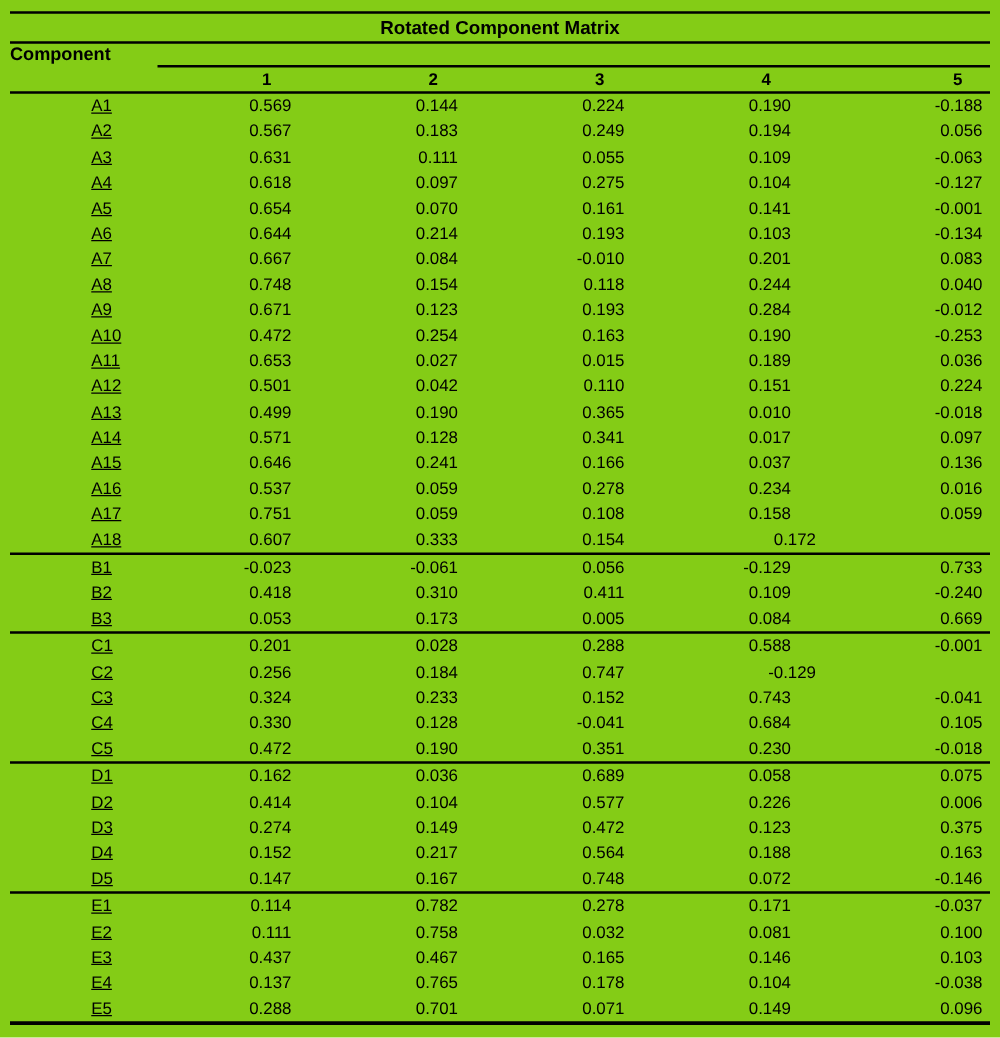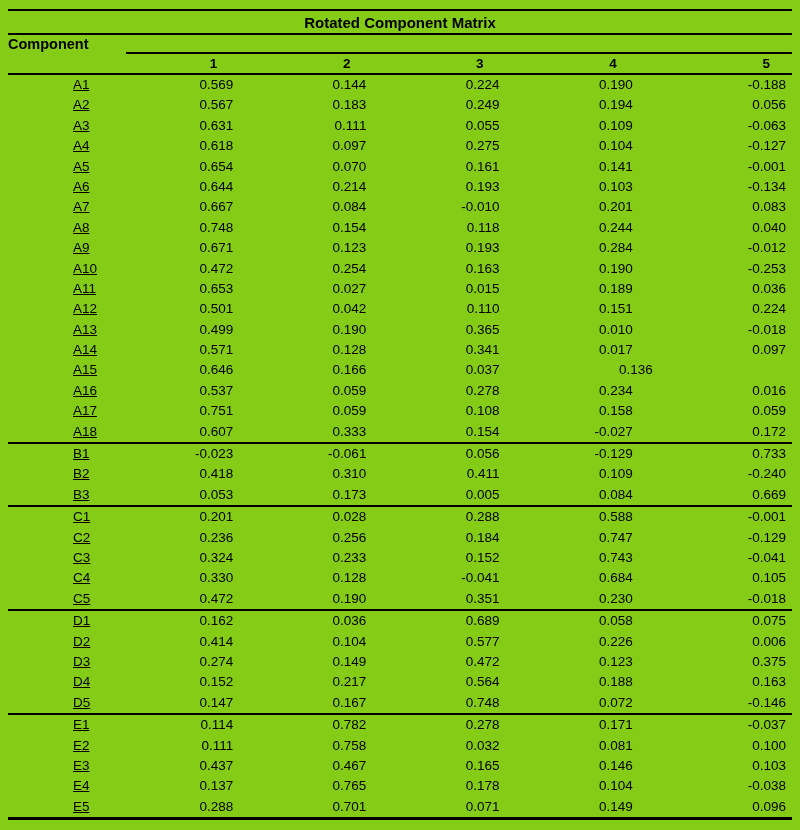--- a/index.html
+++ b/index.html
@@ -217,20 +217,21 @@
             <div class="cell label">A14</div>
             <div class="cell num">0.571</div>
             <div class="cell num">0.128</div>
             <div class="cell num">0.341</div>
             <div class="cell num">0.017</div>
             <div class="cell num last">0.097</div>
           </div>
           <div class="row">
             <div class="cell label">A15</div>
             <div class="cell num">0.646</div>
+            <div class="cell num">0.241</div>
             <div class="cell num">0.166</div>
             <div class="cell num">0.037</div>
             <div class="cell num last">0.136</div>
           </div>
           <div class="row">
             <div class="cell label">A16</div>
             <div class="cell num">0.537</div>
             <div class="cell num">0.059</div>
             <div class="cell num">0.278</div>
             <div class="cell num">0.234</div>
@@ -242,21 +243,20 @@
             <div class="cell num">0.059</div>
             <div class="cell num">0.108</div>
             <div class="cell num">0.158</div>
             <div class="cell num last">0.059</div>
           </div>
           <div class="row">
             <div class="cell label">A18</div>
             <div class="cell num">0.607</div>
             <div class="cell num">0.333</div>
             <div class="cell num">0.154</div>
-            <div class="cell num">-0.027</div>
             <div class="cell num last">0.172</div>
           </div>
         </div>
         <div class="group">
           <div class="row">
             <div class="cell label">B1</div>
             <div class="cell num">-0.023</div>
             <div class="cell num">-0.061</div>
             <div class="cell num">0.056</div>
             <div class="cell num">-0.129</div>
@@ -283,21 +283,20 @@
           <div class="row">
             <div class="cell label">C1</div>
             <div class="cell num">0.201</div>
             <div class="cell num">0.028</div>
             <div class="cell num">0.288</div>
             <div class="cell num">0.588</div>
             <div class="cell num last">-0.001</div>
           </div>
           <div class="row">
             <div class="cell label">C2</div>
-            <div class="cell num">0.236</div>
             <div class="cell num">0.256</div>
             <div class="cell num">0.184</div>
             <div class="cell num">0.747</div>
             <div class="cell num last">-0.129</div>
           </div>
           <div class="row">
             <div class="cell label">C3</div>
             <div class="cell num">0.324</div>
             <div class="cell num">0.233</div>
             <div class="cell num">0.152</div>

